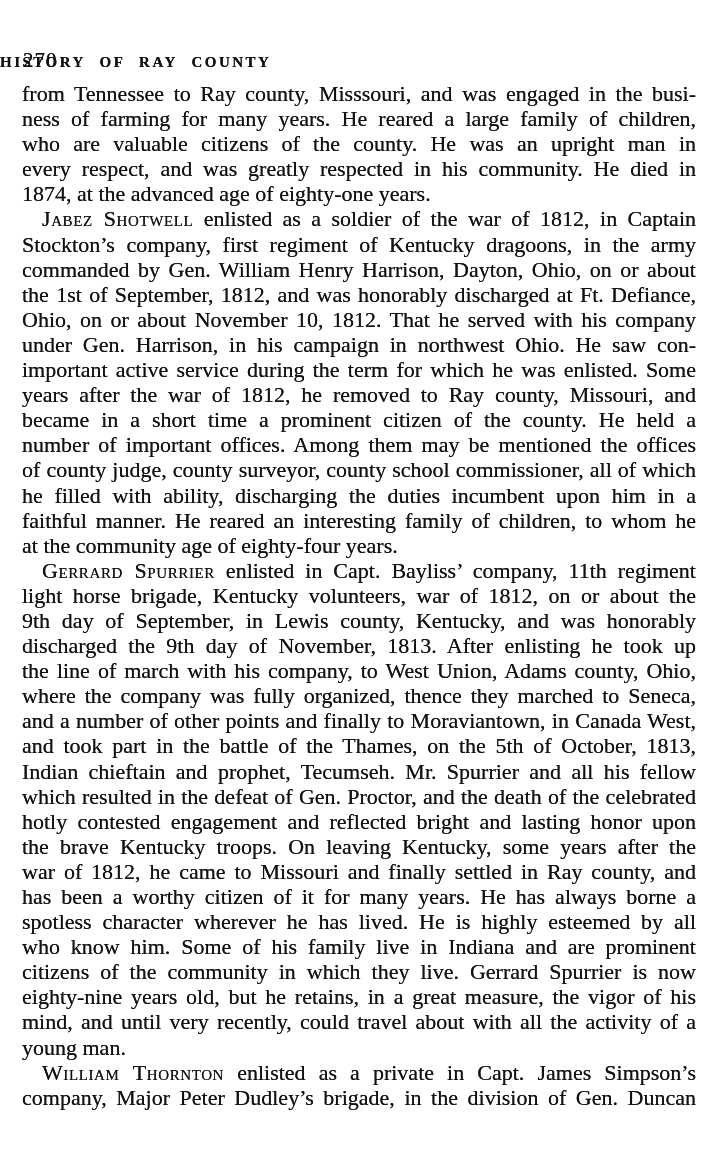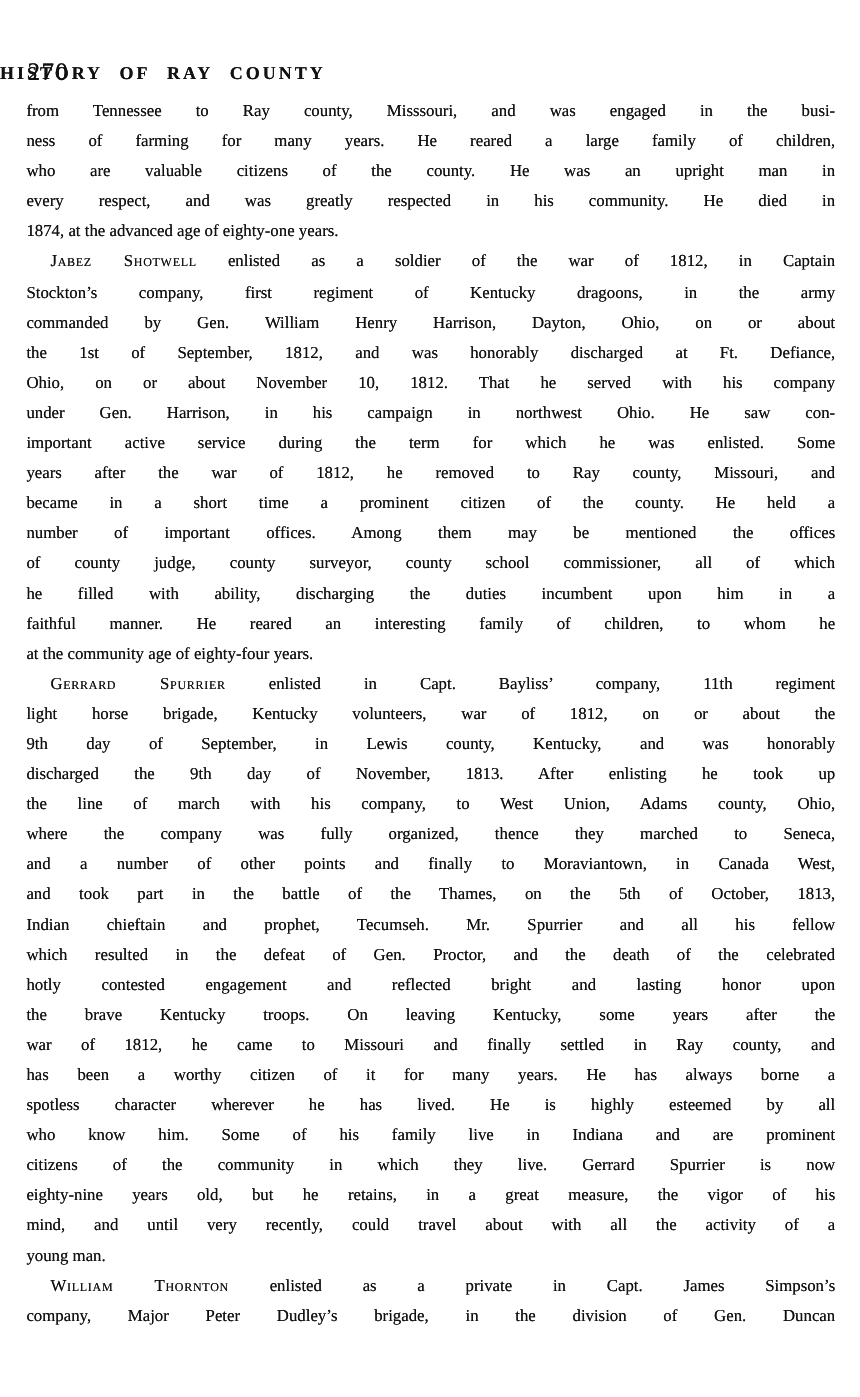--- a/index.html
+++ b/index.html
@@ -40,21 +40,21 @@
     text-shadow: 0 0 0.5px rgba(0,0,0,0.85);
   }
   main {
     position: absolute;
     top: 81px;
     left: 22px;
     right: 21px;
   }
   .paragraph { margin: 0; }
   .line {
-    font-size: 14px;
+    font-size: 22px;
     line-height: 25.1px;
     text-align: justify;
     text-align-last: justify;
     white-space: normal;
     text-shadow: 0 0 0.5px rgba(0,0,0,0.8);
   }
   .line.para-end { text-align-last: left; }
   .line.indent-first { text-indent: 20px; }
   .lead {
     font-variant: small-caps;

